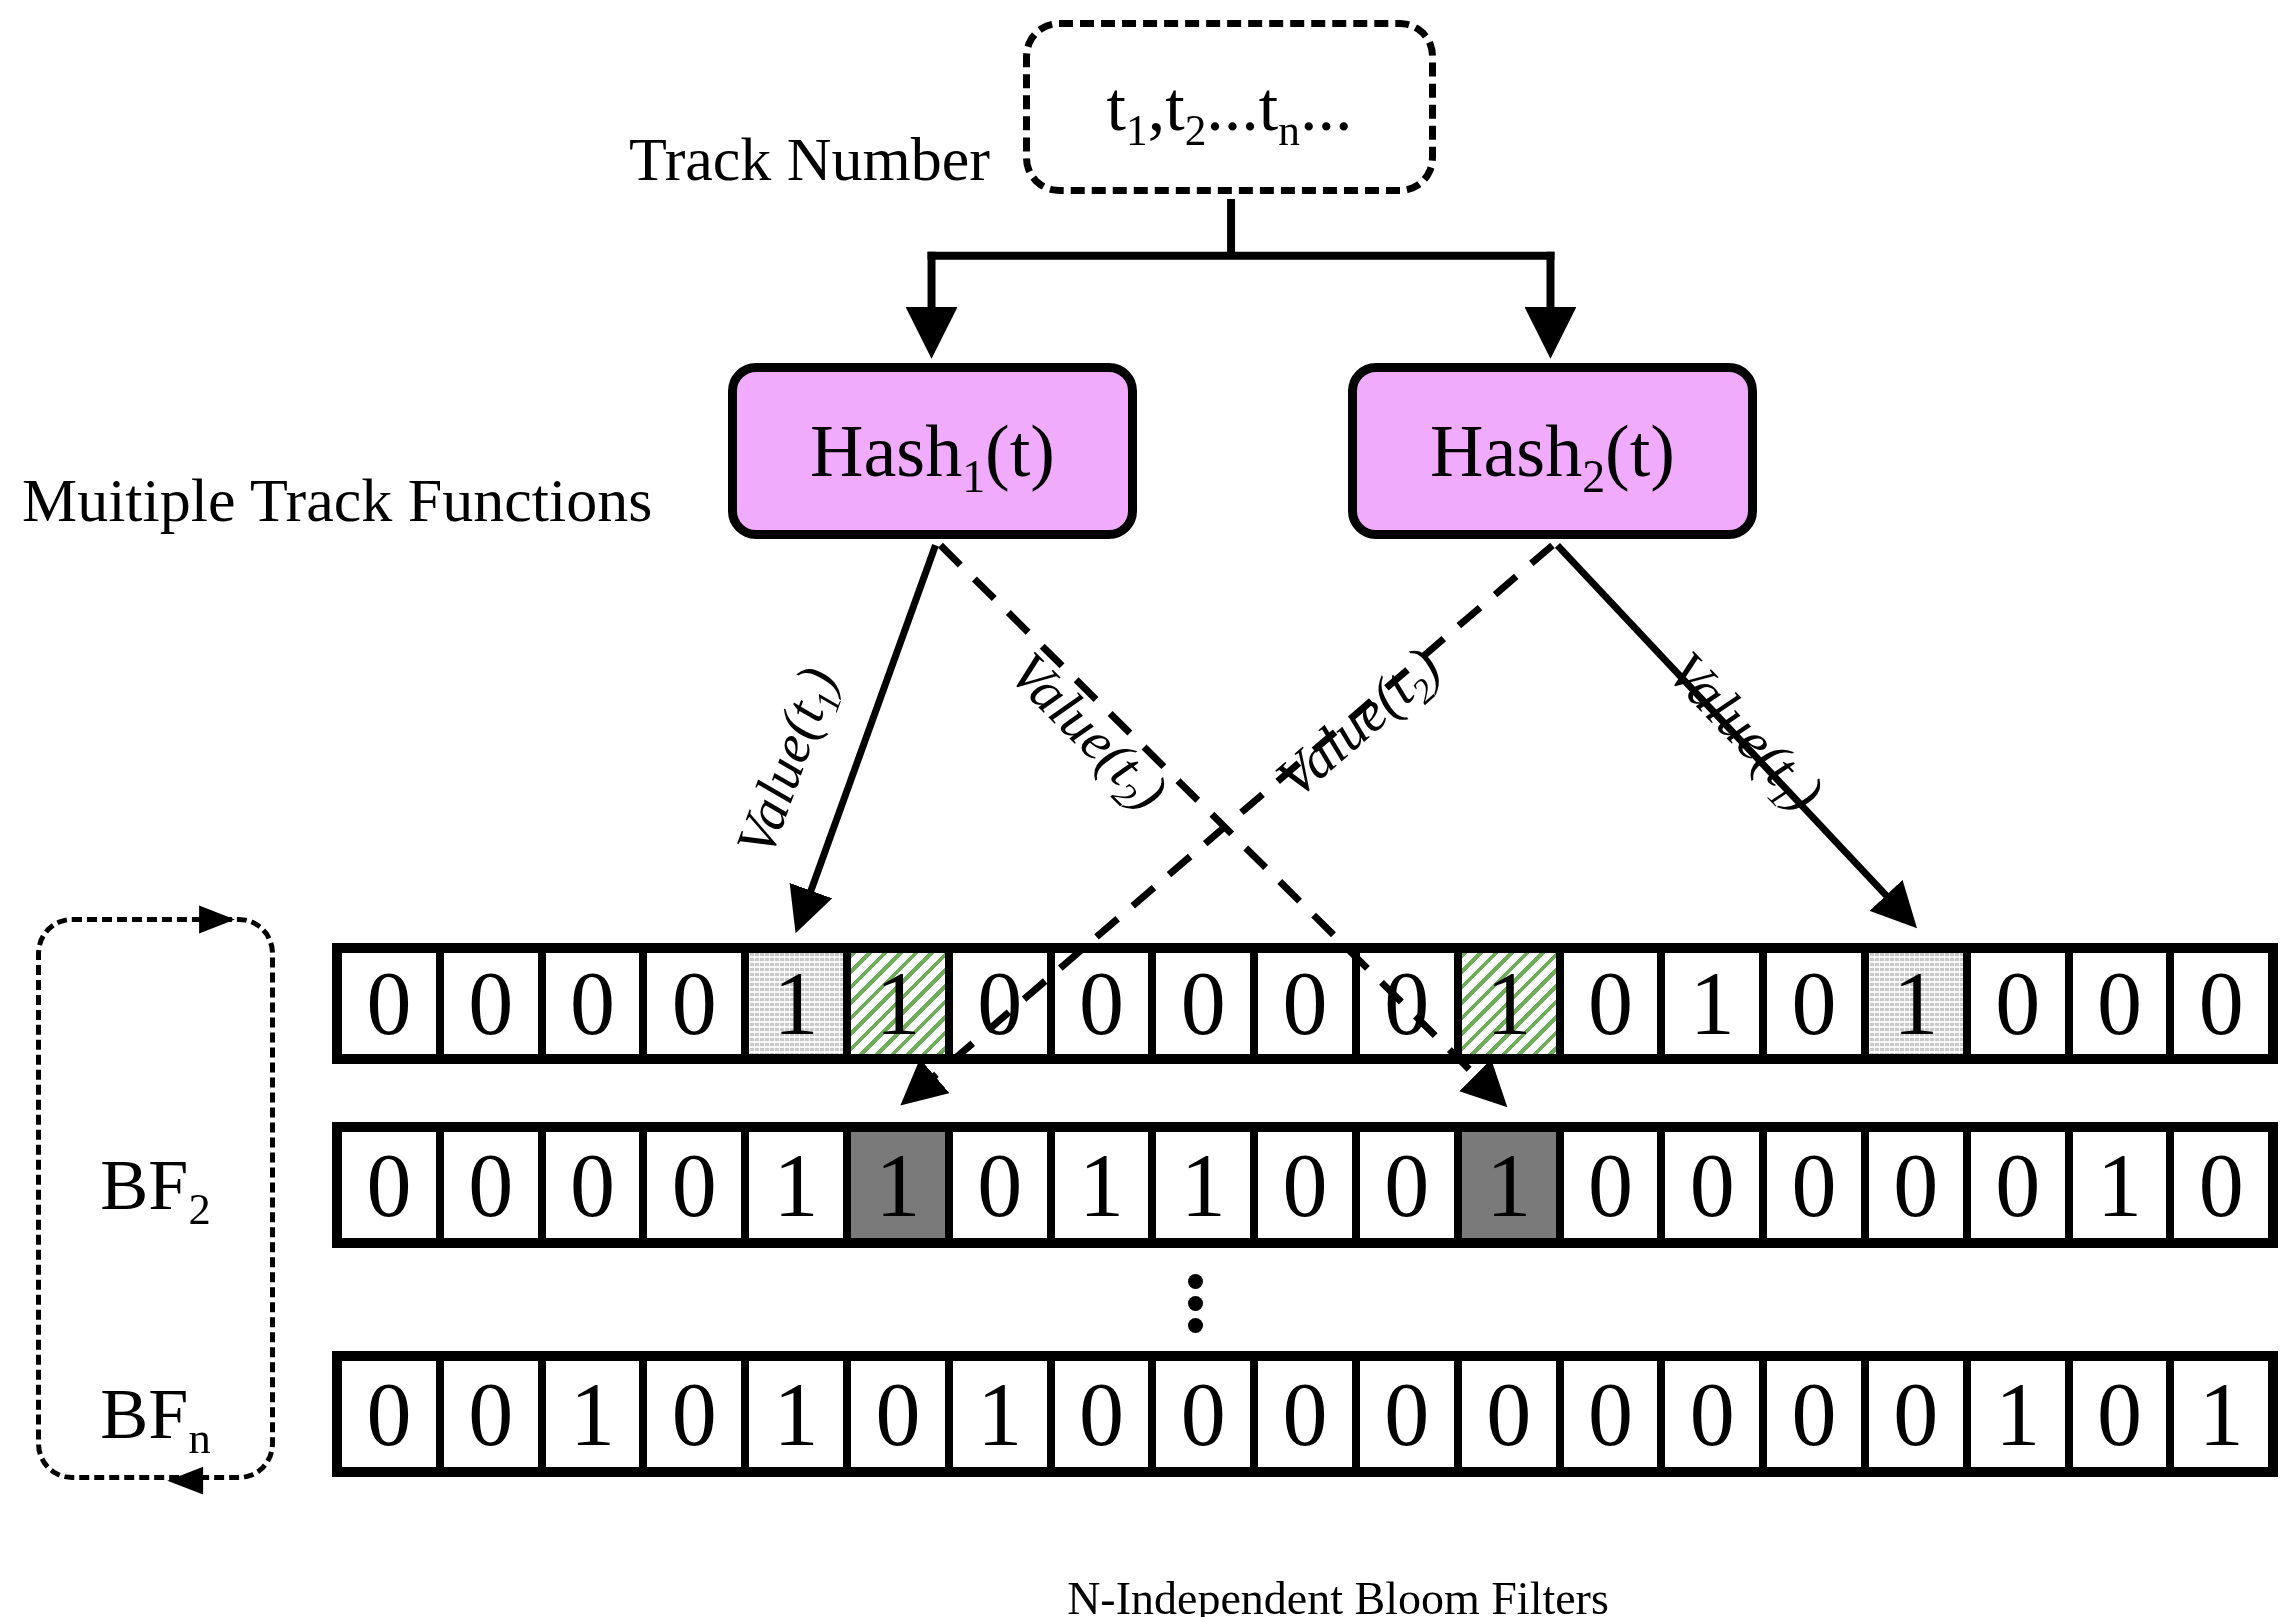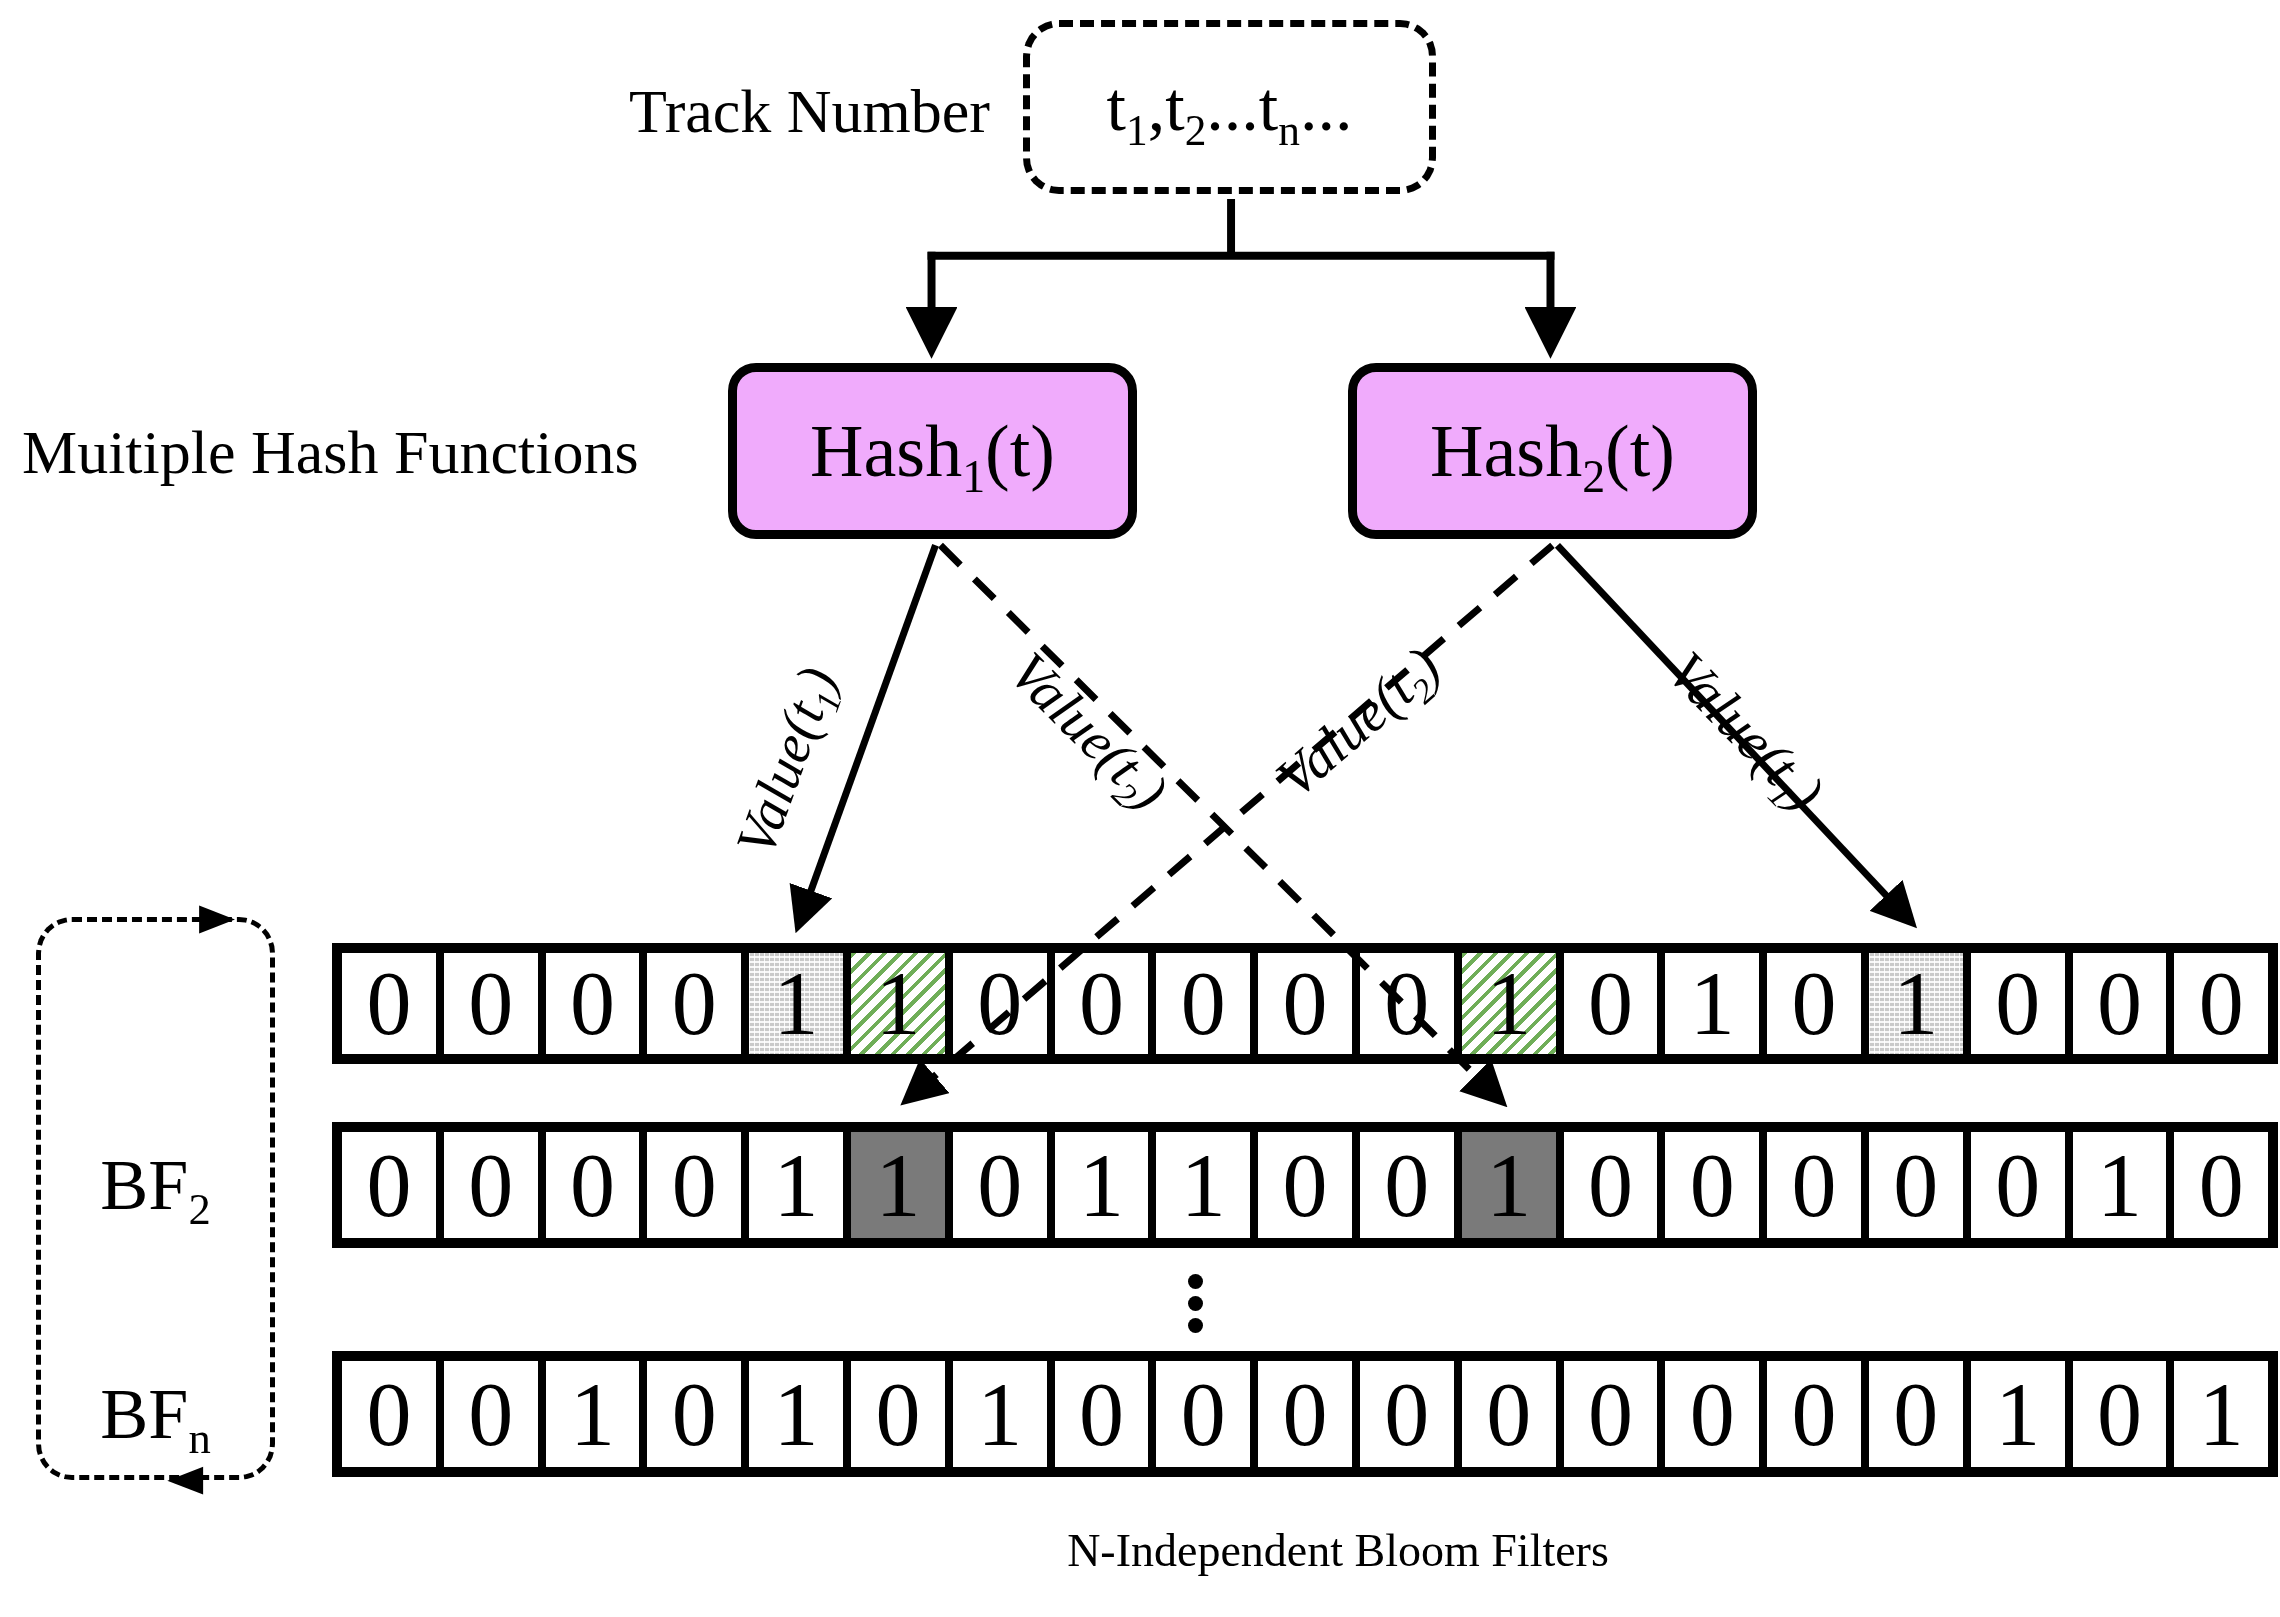--- a/index.html
+++ b/index.html
@@ -4,21 +4,21 @@
 <style>
   html,body{margin:0;padding:0;background:#ffffff;}
   #canvas{
     position:relative;
     width:2281px;height:1618px;
     background:#fff;
     font-family:"Liberation Serif", serif;
     color:var(--ink,#000);
     overflow:hidden;
   }
-  .txt{position:absolute;white-space:nowrap;}
+  .txt{position:absolute;white-space:nowrap;margin-top:48px;}
   sub{font-size:.62em;line-height:0;}
 
   
   .track-label{left:488px;top:76px;width:502px;text-align:right;font-size:62px;line-height:70px;}
   .track-box{
     position:absolute;left:1023px;top:20px;width:413px;height:174px;
     border:7px dashed var(--ink);border-radius:36px;box-sizing:border-box;
     display:flex;align-items:center;justify-content:center;
     font-size:70px;background:#fff;
   }
@@ -84,21 +84,21 @@
 </head>
 <body>
 
 <div id="canvas">
 
   <div class="txt track-label">Track Number</div>
   <div class="track-box">
     <span><span>t</span><sub>1</sub><span>,t</span><sub>2</sub><span>...t</span><sub>n</sub><span>...</span></span>
   </div>
 
-  <div class="txt hash-label">Muitiple Hash Functions</div>
+  <div class="txt hash-label">Muitiple Track Functions</div>
   <div class="hashbox h1">
     <span><span>Hash</span><sub>1</sub><span>(t)</span></span>
   </div>
   <div class="hashbox h2">
     <span><span>Hash</span><sub>2</sub><span>(t)</span></span>
   </div>
 
   <div class="vlabel" style="left:597px;top:731px;transform:rotate(-70deg);"><span>Value(t</span><sub>1</sub><span>)</span></div>
   <div class="vlabel" style="left:900px;top:701px;transform:rotate(45deg);"><span>Value(t</span><sub>2</sub><span>)</span></div>
   <div class="vlabel" style="left:1169px;top:692px;transform:rotate(-41deg);"><span>Value(t</span><sub>2</sub><span>)</span></div>

